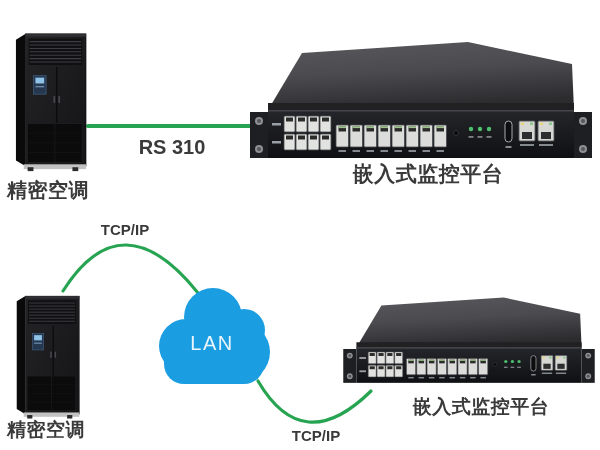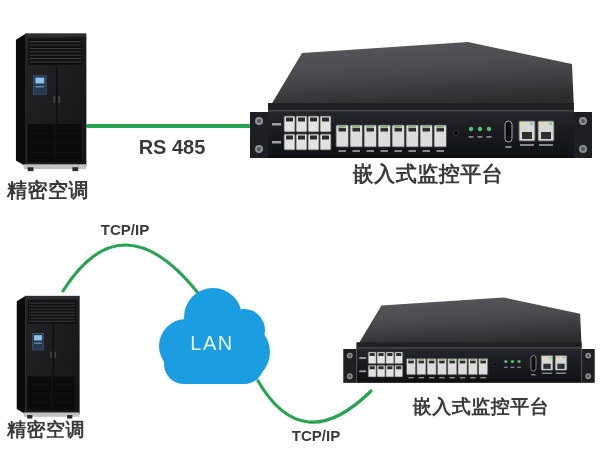--- a/index.html
+++ b/index.html
@@ -209,21 +209,21 @@
     <path d="M88,126 H252" fill="none" stroke="#27a452" stroke-width="4" stroke-linecap="round"></path>
     <path d="M63,291 Q122,198 198,293" fill="none" stroke="#27a452" stroke-width="3.2" stroke-linecap="round"></path>
     <path d="M258,381 Q303,458 371,391" fill="none" stroke="#27a452" stroke-width="3.2" stroke-linecap="round"></path>
   </svg>
 
   <svg class="abs" style="left:14px;top:29px" width="74" height="144" viewBox="0 0 76 146">
     <use href="#ac-unit"></use>
   </svg>
   <div class="label cn" style="left:48px;top:179px;font-size:20px">精密空调</div>
 
-  <div class="label proto" style="left:172px;top:136px;font-size:20px">RS 485</div>
+  <div class="label proto" style="left:172px;top:136px;font-size:20px">RS 310</div>
 
   <svg class="abs" style="left:250px;top:40px" width="342" height="125" viewBox="0 0 342 125">
     <use href="#rack-device"></use>
   </svg>
   <div class="label cn" style="left:428px;top:163px;font-size:21px">嵌入式监控平台</div>
 
   <div class="label proto" style="left:125px;top:222px;font-size:15px">TCP/IP</div>
 
   <svg class="abs" style="left:15px;top:292px" width="66" height="128" viewBox="0 0 76 146">
     <use href="#ac-unit"></use>

